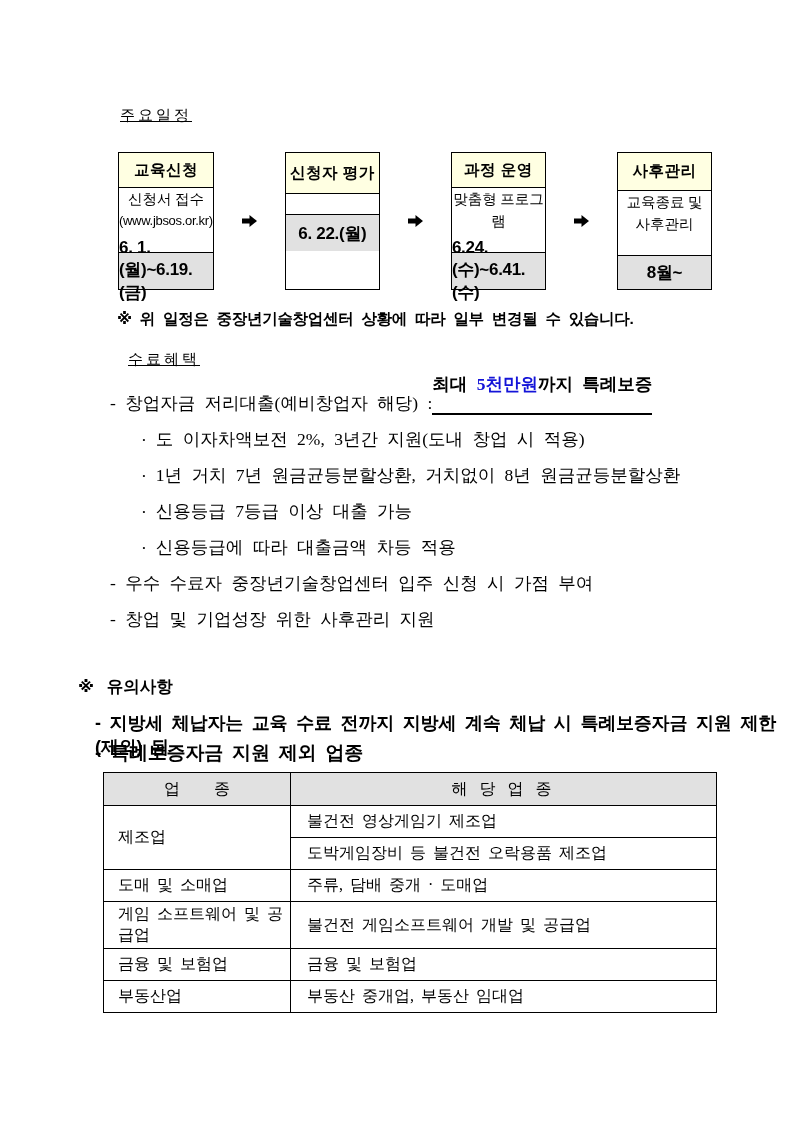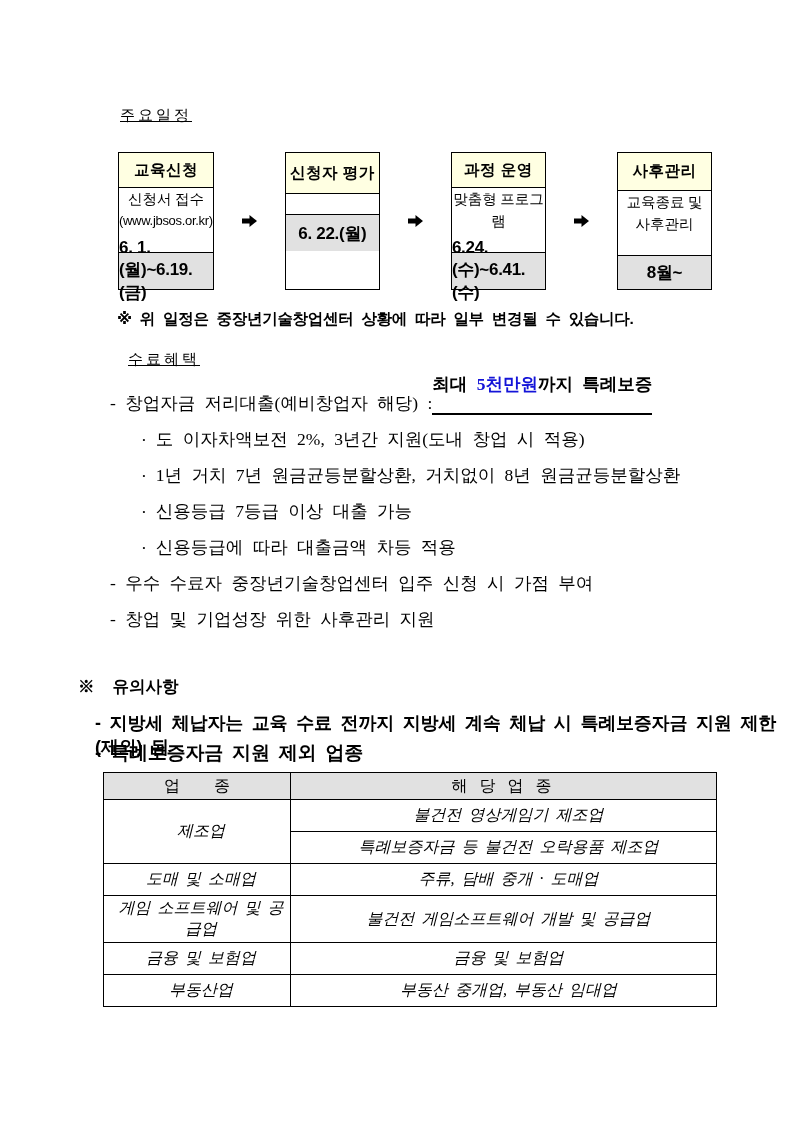--- a/index.html
+++ b/index.html
@@ -35,31 +35,31 @@
   .note-line{font-size:15.5px;word-spacing:4px;letter-spacing:-0.3px;}
 
   
   .benefits{top:379px;left:110px;width:640px;}
   .b-line{height:36px;display:flex;align-items:flex-end;font-size:17.5px;word-spacing:5px;white-space:nowrap;}
   .b-line.dot{padding-left:31px;}
   .b-line .marker{margin-right:9px;}
   .u-wrap{font-weight:bold;border-bottom:2px solid #000;padding-bottom:17px;}
 
   
-  .notes-title{font-size:16.5px;word-spacing:8px;font-weight:800;font-family:Liberation Mono, monospace;}
+  .notes-title{font-size:16.5px;word-spacing:8px;font-weight:800;}
   .notes-sub{font-size:18px;word-spacing:4px;letter-spacing:-0.2px;}
 
   
   table.excl{border-collapse:collapse;width:614px;table-layout:fixed;
              font-size:16px;}
   table.excl th,table.excl td{border:1px solid #000;box-sizing:border-box;}
-  table.excl th{background:#E1E1E1;height:27px;font-weight:normal;text-align:center;}
+  table.excl th{background:#E1E1E1;height:33px;font-weight:normal;text-align:center;}
   table.excl th.col1{width:187px;word-spacing:30px;}
   table.excl th.col2{letter-spacing:4px;}
-  table.excl td{height:32px;padding:2px 6px 2px 14px;text-align:center;word-spacing:3px;font-style:italic;}
+  table.excl td{height:32px;padding:2px 6px 2px 14px;text-align:left;word-spacing:3px;}
   table.excl td.item{padding-left:16px;}
 </style>
 </head>
 <body>
 
 <div id="page">
 
   <div class="abs sec-title" style="top:106px;left:120px;">주요일정</div>
 
   <div class="abs flow-row">
@@ -161,21 +161,21 @@
     <tbody>
       <tr>
         <th class="col1">업 종</th>
         <th class="col2">해 당 업 종</th>
       </tr>
       <tr>
         <td rowspan="2">제조업</td>
         <td class="item">불건전 영상게임기 제조업</td>
       </tr>
       <tr>
-        <td class="item">특례보증자금 등 불건전 오락용품 제조업</td>
+        <td class="item">도박게임장비 등 불건전 오락용품 제조업</td>
       </tr>
       <tr>
         <td>도매 및 소매업</td>
         <td class="item">주류, 담배 중개 · 도매업</td>
       </tr>
       <tr>
         <td>게임 소프트웨어 및 공급업</td>
         <td class="item">불건전 게임소프트웨어 개발 및 공급업</td>
       </tr>
       <tr>

